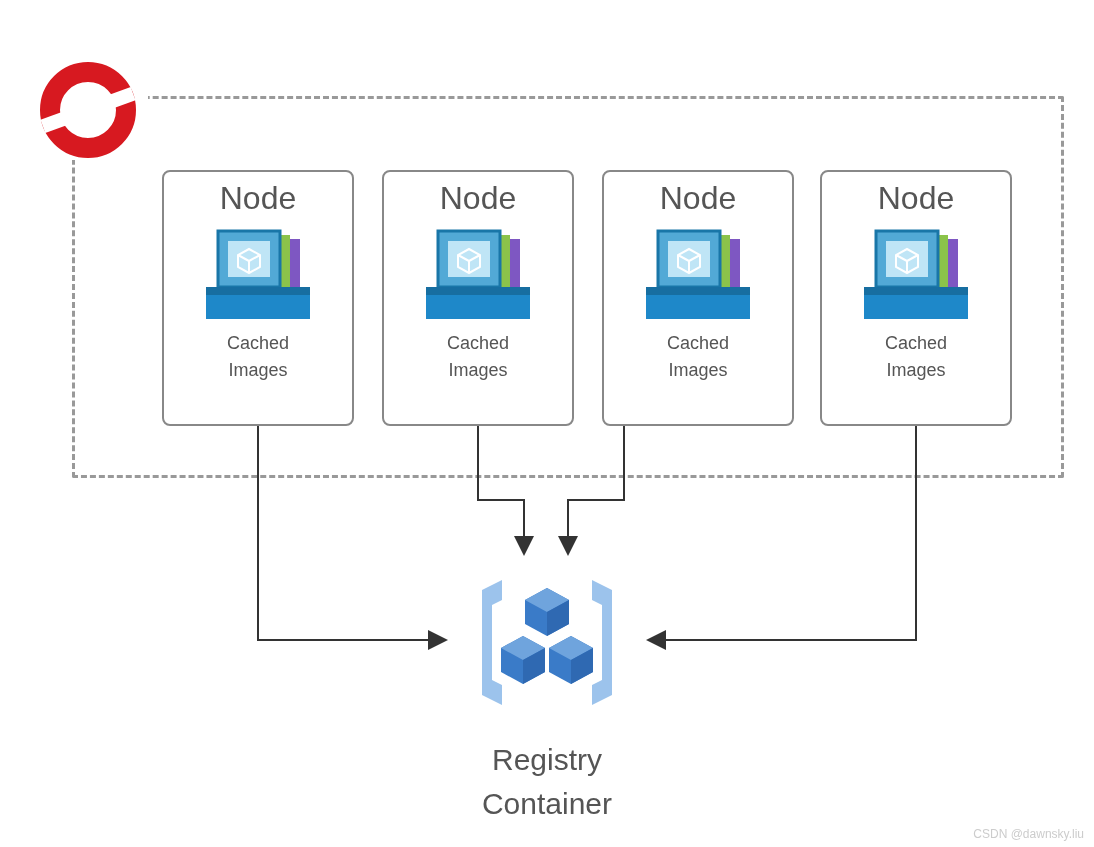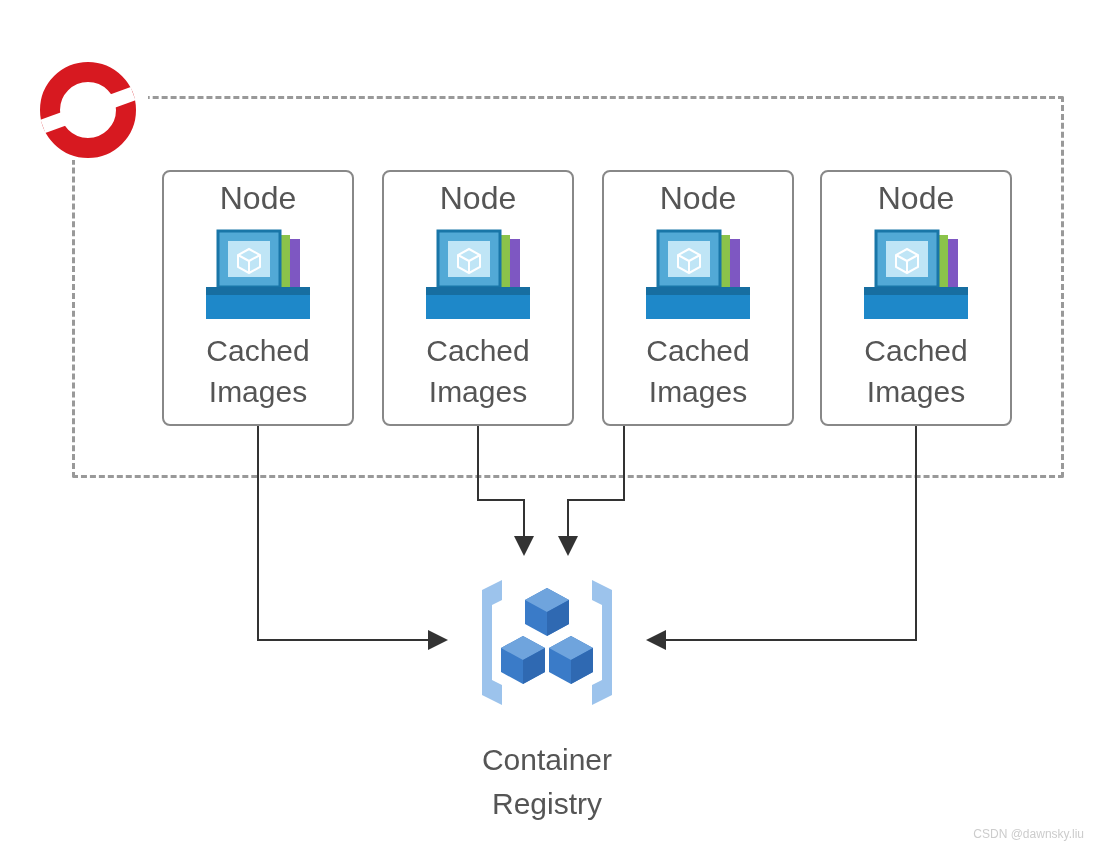--- a/index.html
+++ b/index.html
@@ -38,21 +38,21 @@
       border-radius: 8px;
       text-align: center;
     }
     .node-title {
       font-size: 32px;
       color: #555;
       margin-top: 8px;
       font-weight: 400;
     }
     .node-sub {
-      font-size: 30px;
+      font-size: 18px;
       color: #555;
       margin-top: 6px;
       line-height: 1.18;
     }
     .storage-icon {
       margin: 12px auto 8px auto;
       width: 120px;
       height: 96px;
       position: relative;
     }
@@ -219,17 +219,17 @@
         <path d="M0 -22 L22 -10 L0 2 L-22 -10 Z" fill="#6fa4dd"></path>
         <path d="M0 2 L22 -10 L22 14 L0 26 Z" fill="#2f69b2"></path>
       </g>
       <g transform="translate(124,98)">
         <path d="M0 -22 L22 -10 L22 14 L0 26 L-22 14 L-22 -10 Z" fill="#3a7bc8"></path>
         <path d="M0 -22 L22 -10 L0 2 L-22 -10 Z" fill="#6fa4dd"></path>
         <path d="M0 2 L22 -10 L22 14 L0 26 Z" fill="#2f69b2"></path>
       </g>
     </g>
   </svg>
+  <div class="registry-label">Registry</div>
   <div class="registry-label">Container</div>
-  <div class="registry-label">Registry</div>
 </div>
 
 <div class="watermark">CSDN @dawnsky.liu</div>
 
 </body></html>

